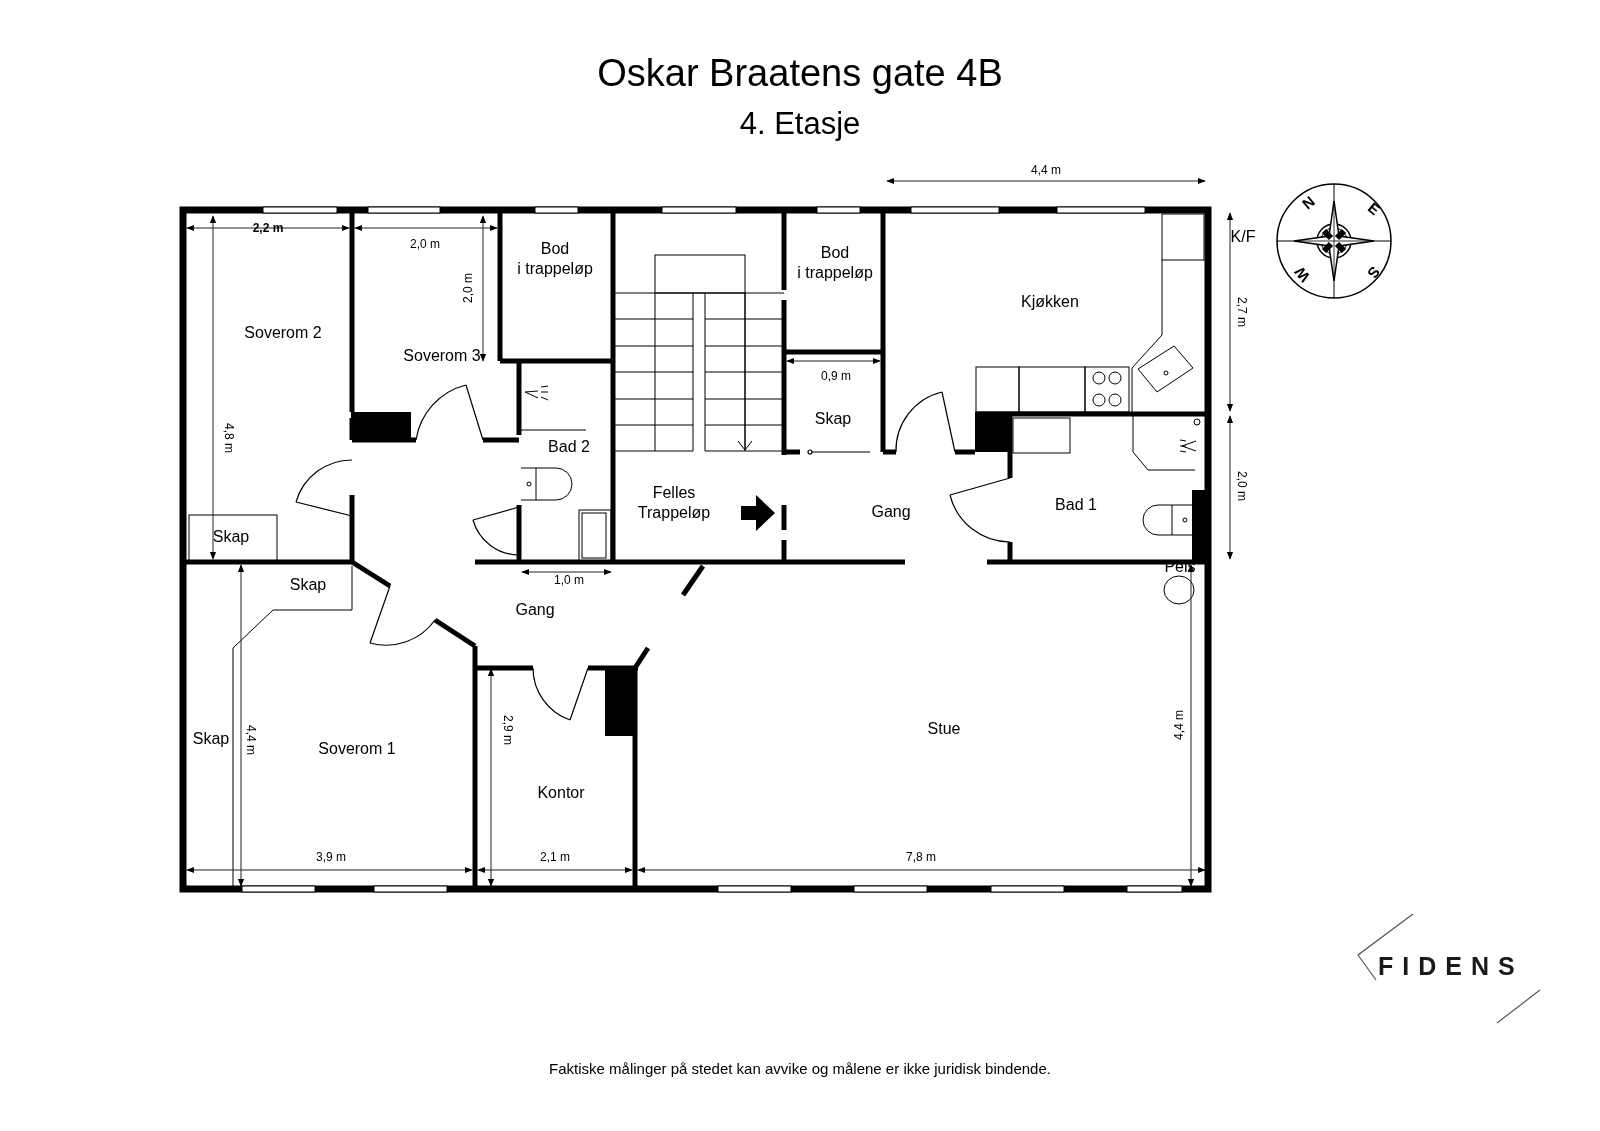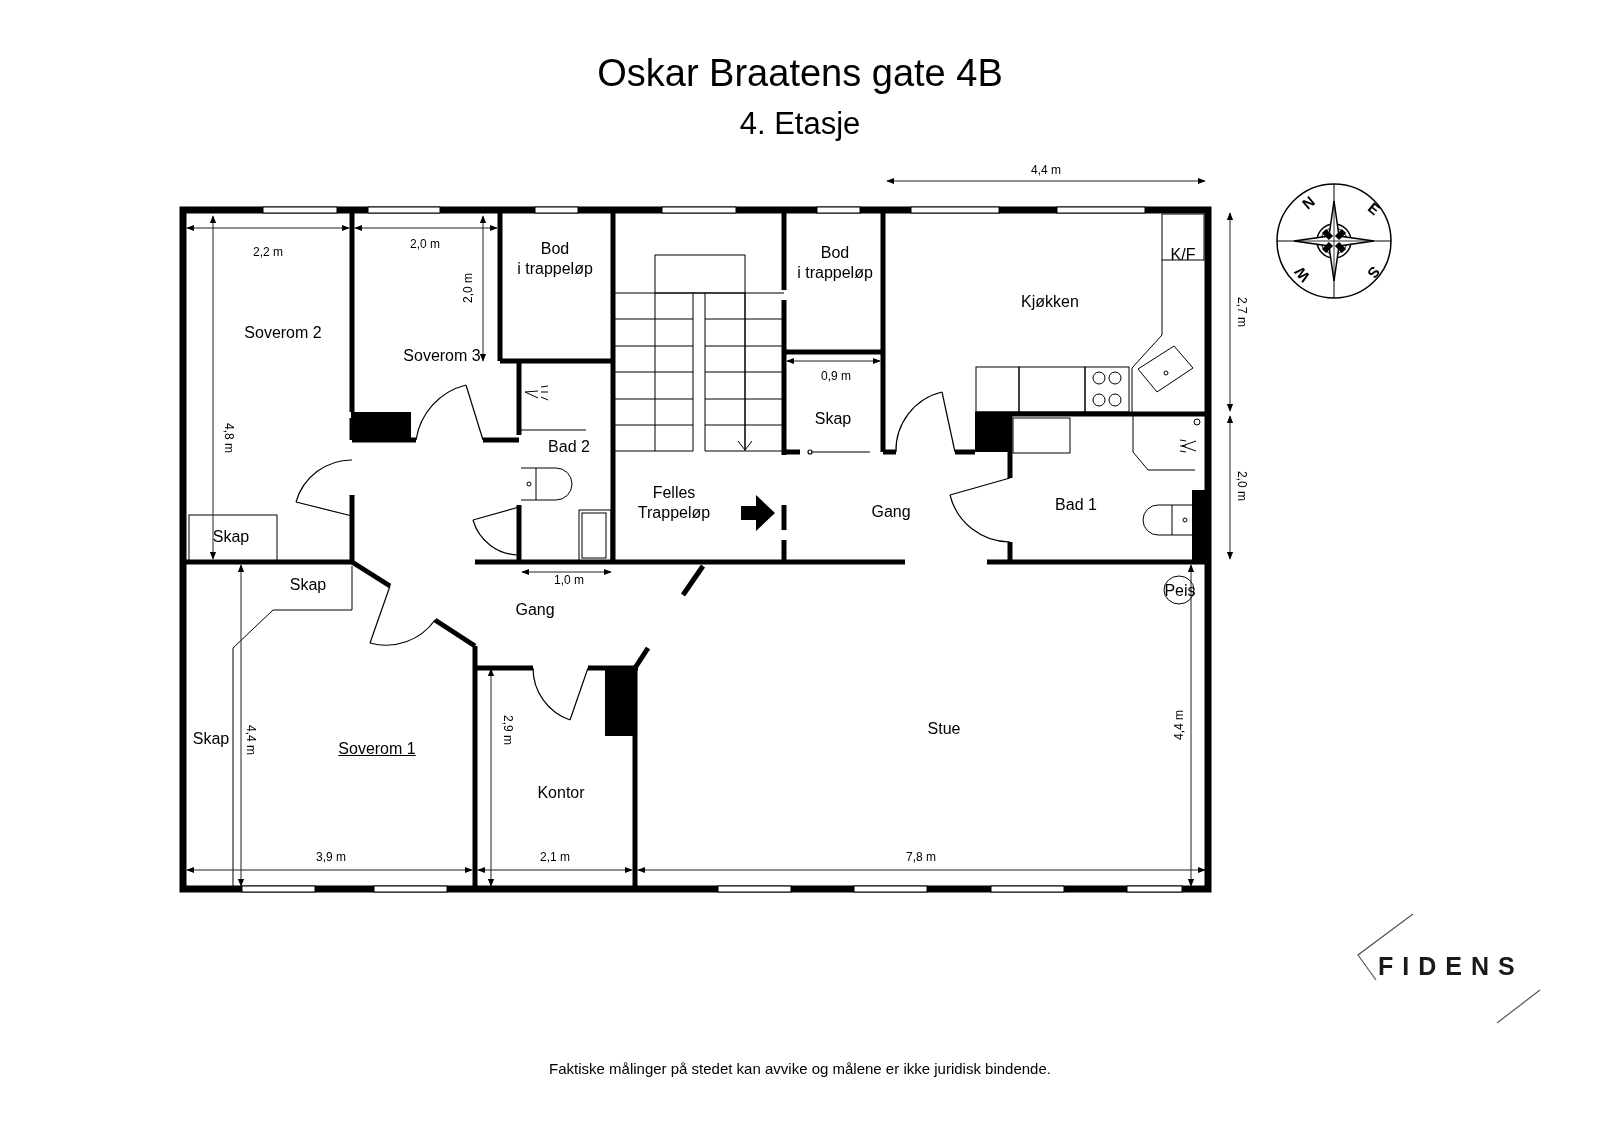--- a/index.html
+++ b/index.html
@@ -246,37 +246,37 @@
     <path d="M1413,914 L1358,955 L1376,980"></path>
     <path d="M1497,1023 L1540,990"></path>
   </g>
 </svg>
 
 <div class="lbl" style="left:283px;top:333px;">Soverom 2</div>
 <div class="lbl" style="left:442px;top:356px;">Soverom 3</div>
 <div class="lbl" style="left:555px;top:259px;"><span>Bod</span><br><span>i trappeløp</span></div>
 <div class="lbl" style="left:835px;top:263px;"><span>Bod</span><br><span>i trappeløp</span></div>
 <div class="lbl" style="left:1050px;top:302px;">Kjøkken</div>
-<div class="lbl" style="left:1183px;top:237px;margin-top:18px;">K/F</div>
+<div class="lbl" style="left:1243px;top:237px;">K/F</div>
 <div class="lbl" style="left:569px;top:447px;">Bad 2</div>
 <div class="lbl" style="left:833px;top:419px;">Skap</div>
 <div class="lbl" style="left:674px;top:503px;"><span>Felles</span><br><span>Trappeløp</span></div>
 <div class="lbl" style="left:891px;top:512px;">Gang</div>
 <div class="lbl" style="left:1076px;top:505px;">Bad 1</div>
 <div class="lbl" style="left:231px;top:537px;">Skap</div>
 <div class="lbl" style="left:308px;top:585px;">Skap</div>
 <div class="lbl" style="left:535px;top:610px;">Gang</div>
-<div class="lbl" style="left:1180px;top:591px;">Peis</div>
+<div class="lbl" style="left:1180px;top:567px;">Peis</div>
 <div class="lbl" style="left:211px;top:739px;">Skap</div>
-<div class="lbl" style="left:377px;top:749px;text-decoration:underline;">Soverom 1</div>
+<div class="lbl" style="left:357px;top:749px;">Soverom 1</div>
 <div class="lbl" style="left:561px;top:793px;">Kontor</div>
 <div class="lbl" style="left:944px;top:729px;">Stue</div>
 
 <div class="dim" style="left:1046px;top:170px;">4,4 m</div>
-<div class="dim" style="left:268px;top:252px;">2,2 m</div>
+<div class="dim" style="left:268px;top:228px;font-weight:bold;">2,2 m</div>
 <div class="dim" style="left:425px;top:244px;">2,0 m</div>
 <div class="dimv-ccw" style="left:468px;top:288px;">2,0 m</div>
 <div class="dimv" style="left:229px;top:438px;">4,8 m</div>
 <div class="dim" style="left:836px;top:376px;">0,9 m</div>
 <div class="dim" style="left:569px;top:580px;">1,0 m</div>
 <div class="dimv" style="left:1242px;top:312px;">2,7 m</div>
 <div class="dimv" style="left:1242px;top:486px;">2,0 m</div>
 <div class="dimv" style="left:251px;top:740px;">4,4 m</div>
 <div class="dimv" style="left:508px;top:730px;">2,9 m</div>
 <div class="dimv-ccw" style="left:1179px;top:725px;">4,4 m</div>

